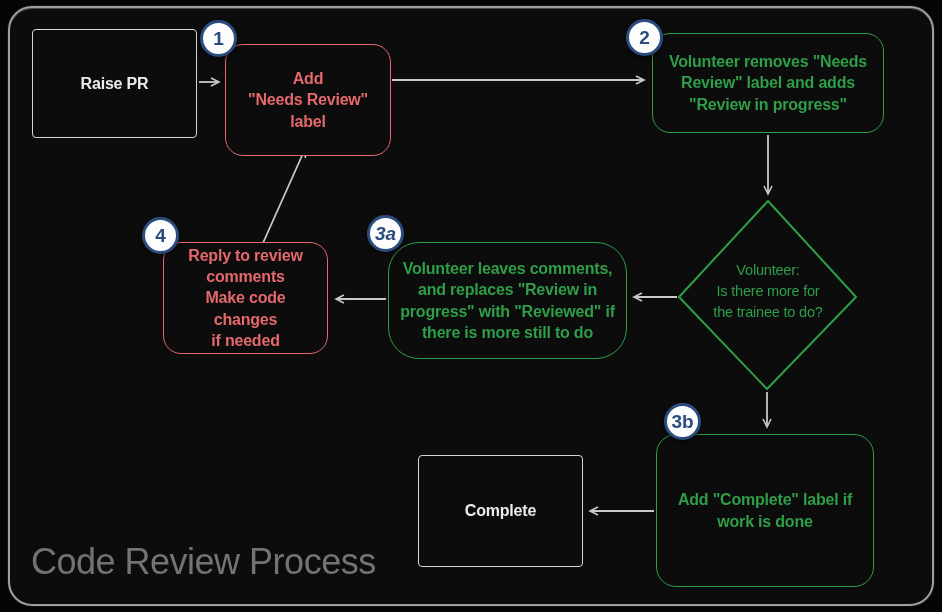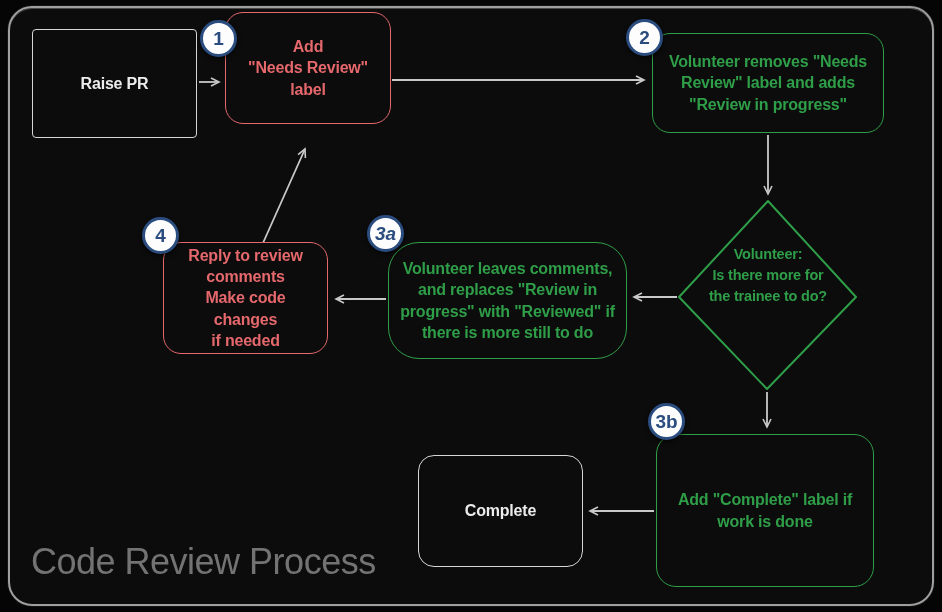--- a/index.html
+++ b/index.html
@@ -23,22 +23,22 @@
   .red{border:1.6px solid var(--red,#e5686c);color:var(--red,#e5686c);}
   .green{border:1.6px solid var(--green,#2f9e48);color:var(--green,#2f9e48);}
   .badge{
     position:absolute;width:37px;height:37px;border-radius:50%;
     background:#fdfdfd;border:3.5px solid var(--badge_blue,#2b4c7e);
     color:var(--badge_blue,#2b4c7e);display:flex;align-items:center;justify-content:center;
     font-size:19px;font-weight:700;box-sizing:border-box;z-index:5;
     box-shadow:0 2px 4px rgba(0,0,0,.6);
   }
   #decision-label{
-    position:absolute;left:688px;top:244px;width:160px;text-align:center;
-    color:var(--green,#2f9e48);font-weight:700;font-size:14.5px;line-height:1.45;
+    position:absolute;left:688px;top:260px;width:160px;text-align:center;
+    color:var(--green,#2f9e48);font-weight:400;font-size:14.5px;line-height:1.45;
     white-space:pre-line;letter-spacing:-0.2px;
   }
   #title{
     position:absolute;left:31px;top:541px;color:#737373;font-size:36px;
     font-weight:500;letter-spacing:-0.5px;
   }
 </style>
 </head>
 <body>
 
@@ -59,21 +59,21 @@
       <path d="M386 299 L336 299" marker-end="url(#ah)"></path>
       <path d="M263 243 L305 149" marker-end="url(#ah)"></path>
       <path d="M767 392 L767 427" marker-end="url(#ah)"></path>
       <path d="M654 511 L590 511" marker-end="url(#ah)"></path>
     </g>
     <polygon points="768,201 856,297 767,389 679,297" fill="#0c0c0c" stroke="var(--green,#2f9e48)" stroke-width="2" stroke-linejoin="round"></polygon>
   </svg>
 
   <div class="node neutral" style="left:32px;top:29px;width:165px;height:109px;border-radius:4px;">Raise PR</div>
 
-  <div class="node red" style="left:225px;top:12px;width:166px;height:112px;">Add
+  <div class="node red" style="left:225px;top:44px;width:166px;height:112px;">Add
 "Needs Review"
 label</div>
 
   <div class="node green" style="left:652px;top:33px;width:232px;height:100px;">Volunteer removes "Needs
 Review" label and adds
 "Review in progress"</div>
 
   <div class="node red" style="left:163px;top:242px;width:165px;height:112px;">Reply to review
 comments
 Make code changes
@@ -84,22 +84,22 @@
 progress" with "Reviewed" if
 there is more still to do</div>
 
   <div id="decision-label">Volunteer:
 Is there more for
 the trainee to do?</div>
 
   <div class="node green" style="left:656px;top:434px;width:218px;height:153px;border-radius:20px;">Add "Complete" label if
 work is done</div>
 
-  <div class="node neutral" style="left:418px;top:455px;width:165px;height:112px;border-radius:16px;">Complete</div>
+  <div class="node neutral" style="left:418px;top:455px;width:165px;height:112px;border-radius:4px;">Complete</div>
 
   <div class="badge" style="left:200px;top:20px;">1</div>
   <div class="badge" style="left:626px;top:19px;">2</div>
   <div class="badge" style="left:367px;top:215px;font-style:italic;">3a</div>
   <div class="badge" style="left:142px;top:217px;">4</div>
-  <div class="badge" style="left:648px;top:403px;">3b</div>
+  <div class="badge" style="left:664px;top:403px;">3b</div>
 
   <div id="title">Code Review Process</div>
 </div>
 
 </body></html>

